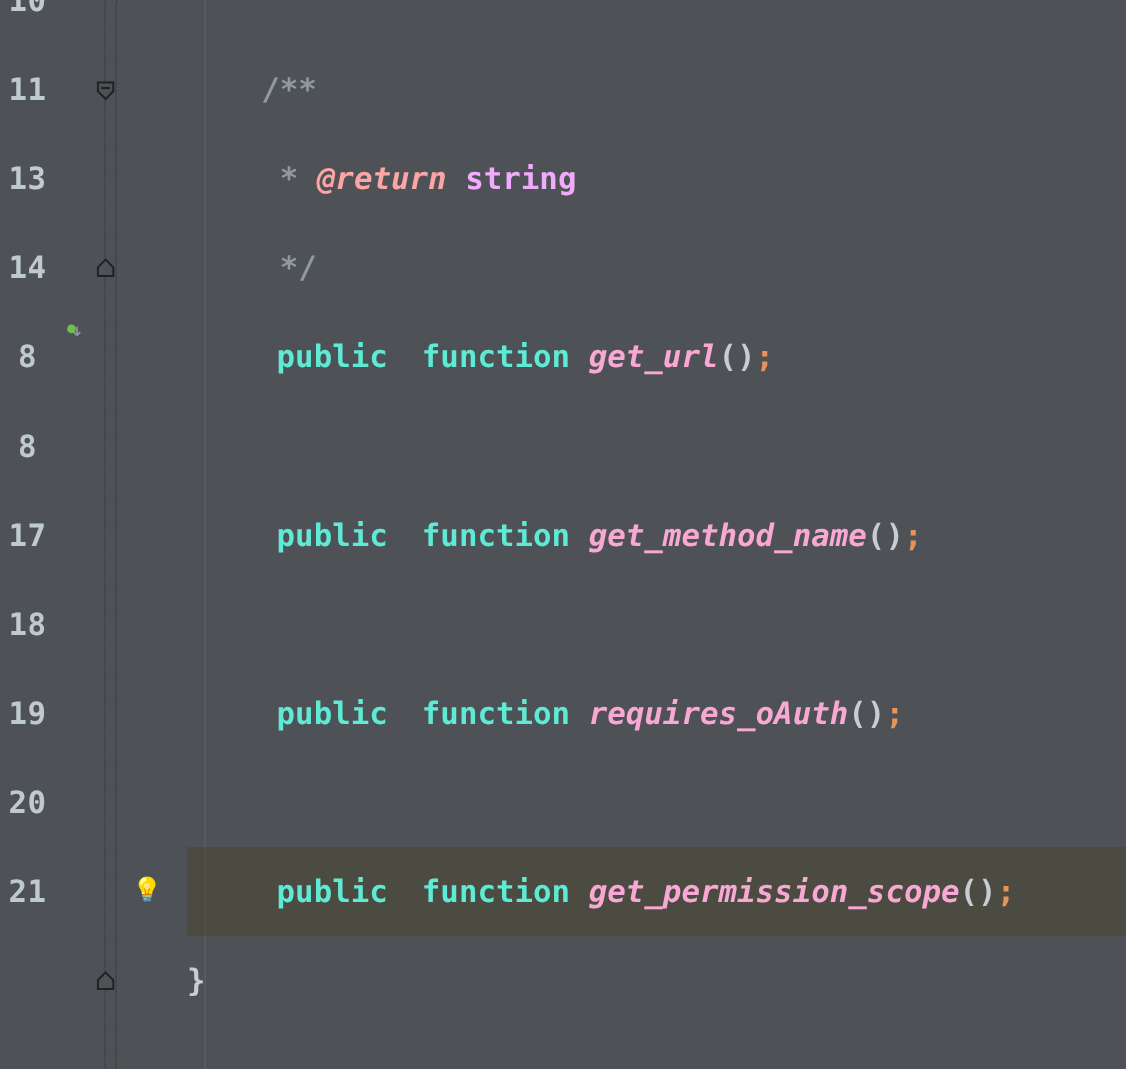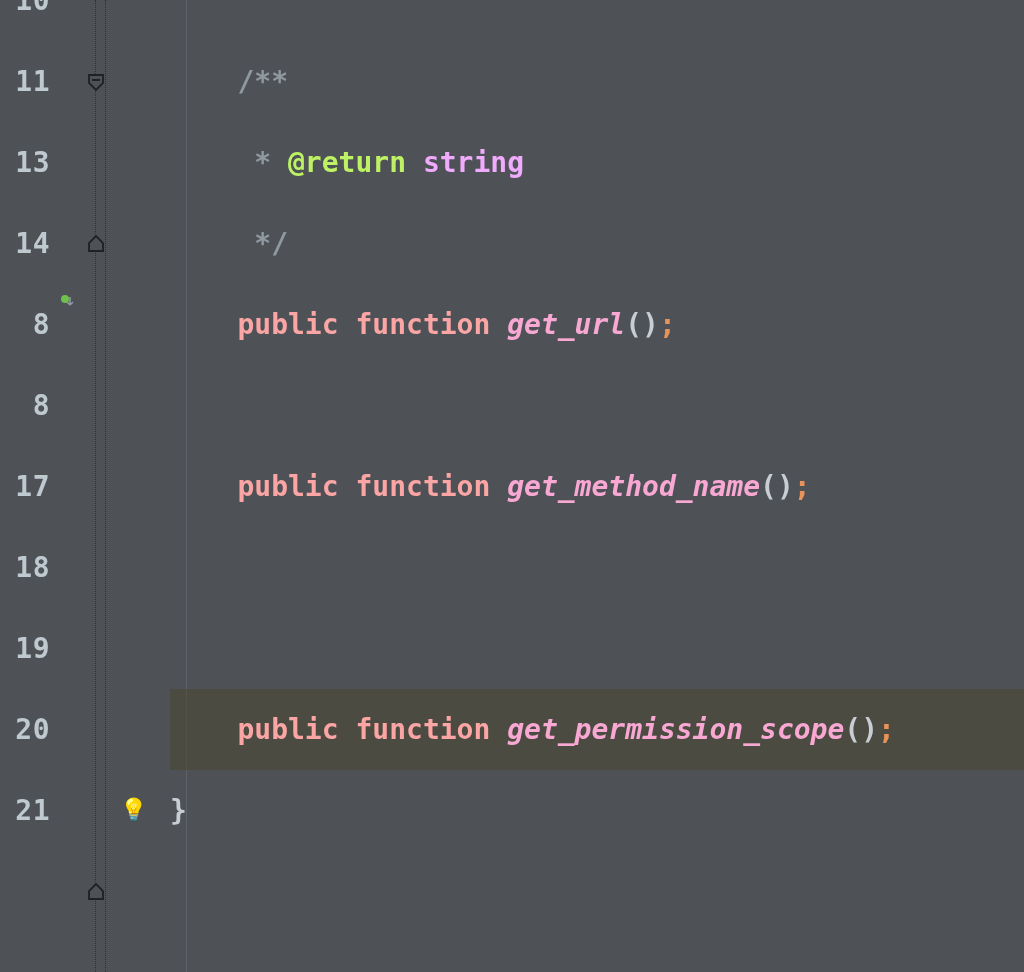--- a/index.html
+++ b/index.html
@@ -15,21 +15,21 @@
   .editor {
     display: flex;
     width: 100%;
     height: 100%;
     position: relative;
   }
   .gutter {
     width: 60px;
     flex: 0 0 60px;
     background: #4e5257;
-    text-align: right;
+    text-align: center;
     color: #bfc9d0;
     position: relative;
   }
   .gutter .num {
     height: 81px;
     line-height: 81px;
     padding-right: 10px;
     font-weight: 600;
     font-size: 28px;
     letter-spacing: 0.5px;
@@ -78,26 +78,26 @@
     line-height: 81px;
     white-space: pre;
     color: #c7cdd3;
     font-weight: 600;
     position: relative;
     padding-left: 0;
   }
   .line.highlight {
     background: rgba(72, 69, 48, 0.55);
   }
-  .kw { color: #fca5a5; font-weight: 700; }
+  .kw { color: #5eead4; font-weight: 700; margin-left: 14px; }
   .fn { color: #f9a8d4; font-style: italic; }
   .paren { color: #c7cdd3; }
   .semi { color: #e7935a; }
   .comment { color: #8f999f; font-style: normal; }
-  .doctag { color: #bef264; font-weight: 600; margin-top: 12px; }
+  .doctag { color: #fca5a5; font-style: italic; font-weight: 600; margin-top: 12px; }
   .doctype { color: #f0abfc; font-style: normal; font-weight: 600; }
   .brace { color: #c7cdd3; }
 
   
   .fold-icon {
     width: 18px; height: 18px;
     display: inline-block;
     position: absolute;
     left: 27px;
   }
@@ -195,20 +195,21 @@
     <div class="line">    <span class="comment"> */</span></div>
 
     <div class="line">    <span class="kw">public</span> <span class="kw">function</span> <span class="fn">get_url</span><span class="paren">()</span><span class="semi">;</span></div>
 
     <div class="line"></div>
 
     <div class="line">    <span class="kw">public</span> <span class="kw">function</span> <span class="fn">get_method_name</span><span class="paren">()</span><span class="semi">;</span></div>
 
     <div class="line"></div>
 
+    <div class="line">    <span class="kw">public</span> <span class="kw">function</span> <span class="fn">requires_oAuth</span><span class="paren">()</span><span class="semi">;</span></div>
 
     <div class="line"></div>
 
     <div class="line highlight">    <span class="kw">public</span> <span class="kw">function</span> <span class="fn">get_permission_scope</span><span class="paren">()</span><span class="semi">;</span></div>
 
     <div class="line"><span class="brace">}</span></div>
   </div>
 
 </div>
 

